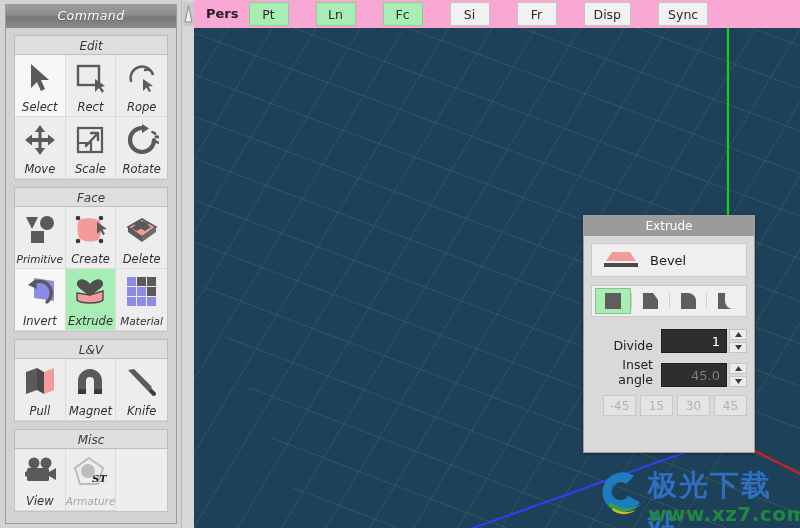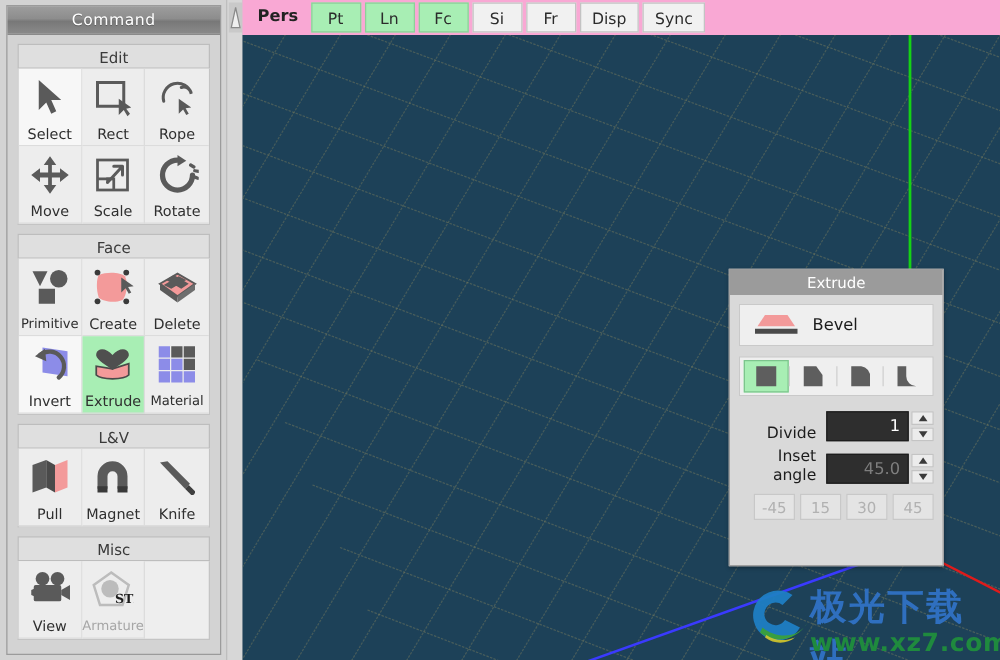--- a/index.html
+++ b/index.html
@@ -12,20 +12,21 @@
     -webkit-font-smoothing:antialiased;
   }
   .root{position:absolute;inset:0;}
 
   
   #command-panel{
     position:absolute;left:0;top:0;width:182px;height:528px;
     background:#d3d3d3;
     box-sizing:border-box;
     border-right:1px solid #b8b8b8;
+    font-style:italic;
   }
   #command-inner{
     position:absolute;left:5px;top:4px;right:4px;bottom:4px;
     border:1px solid #9b9b9b;
     background:#d3d3d3;
     box-sizing:border-box;
   }
   #command-title{
     height:22px;line-height:22px;text-align:center;
     background:linear-gradient(to bottom,#9d9d9d 0%,#8d8d8d 45%,#787878 55%,#8a8a8a 100%);
@@ -383,21 +384,21 @@
   <div id="splitter">
     <div id="splitter-handle">
       <svg width="9" height="20" viewBox="0 0 9 20">
         <polygon points="4.5,2 8,18 1,18" fill="#efefef" stroke="#8a8a8a" stroke-width="1"></polygon>
       </svg>
     </div>
   </div>
 
   <div id="toolbar">
     <div id="mode-label">Pers</div>
-    <div id="tb-host" style="display:flex;align-items:flex-end;">
+    <div id="tb-host" style="display:flex;align-items:flex-end;gap:24px;">
         <div class="tb-btn on">Pt</div>
         <div class="tb-btn on">Ln</div>
         <div class="tb-btn on">Fc</div>
         <div class="tb-btn">Si</div>
         <div class="tb-btn">Fr</div>
         <div class="tb-btn">Disp</div>
         <div class="tb-btn">Sync</div>
       </div>
   </div>
 

